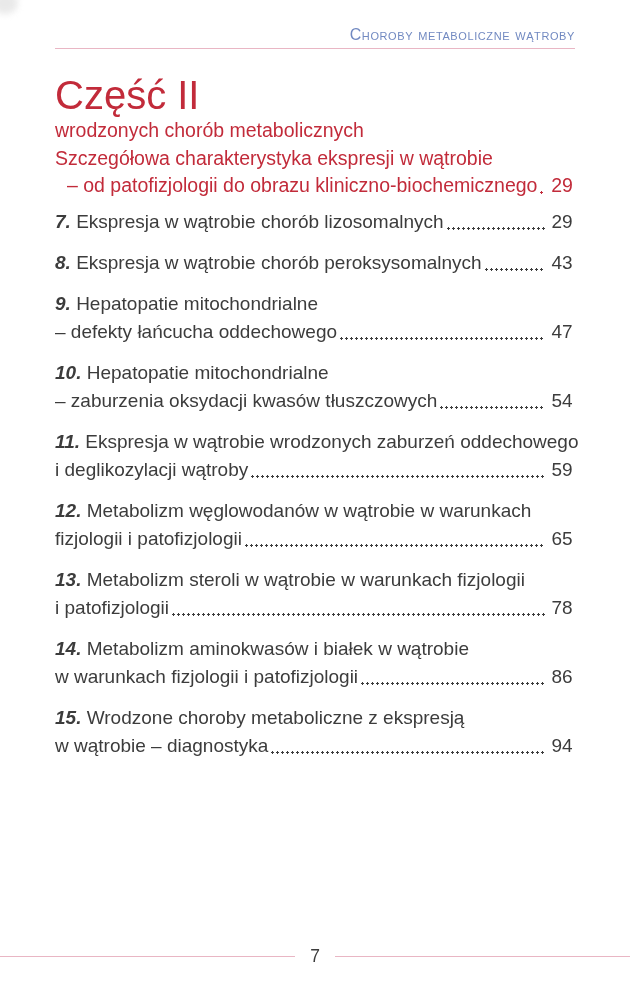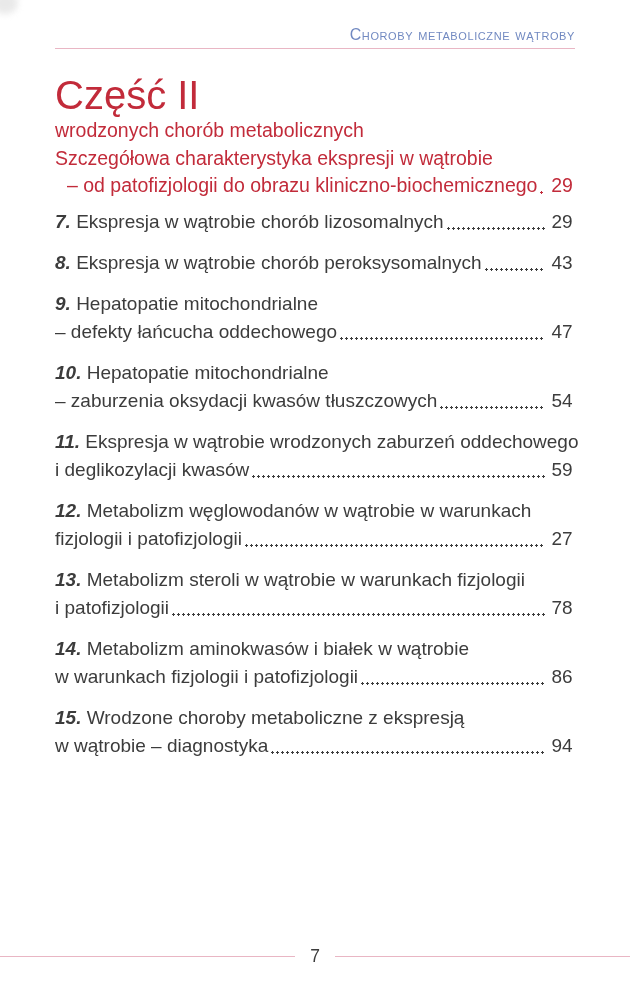--- a/index.html
+++ b/index.html
@@ -145,34 +145,34 @@
         <span class="leader"></span>
         <span class="page-num">54</span>
       </div>
     </div>
     <div class="entry">
       <div class="entry-line">
         <span class="entry-num">11. </span>
         <span class="entry-text">Ekspresja w wątrobie wrodzonych zaburzeń oddechowego</span>
       </div>
       <div class="entry-line">
-        <span class="entry-text">i deglikozylacji kwasów</span>
+        <span class="entry-text">i deglikozylacji wątroby</span>
         <span class="leader"></span>
         <span class="page-num">59</span>
       </div>
     </div>
     <div class="entry">
       <div class="entry-line">
         <span class="entry-num">12. </span>
         <span class="entry-text">Metabolizm węglowodanów w wątrobie w warunkach</span>
       </div>
       <div class="entry-line">
         <span class="entry-text">fizjologii i patofizjologii</span>
         <span class="leader"></span>
-        <span class="page-num">27</span>
+        <span class="page-num">65</span>
       </div>
     </div>
     <div class="entry">
       <div class="entry-line">
         <span class="entry-num">13. </span>
         <span class="entry-text">Metabolizm steroli w wątrobie w warunkach fizjologii</span>
       </div>
       <div class="entry-line">
         <span class="entry-text">i patofizjologii</span>
         <span class="leader"></span>

